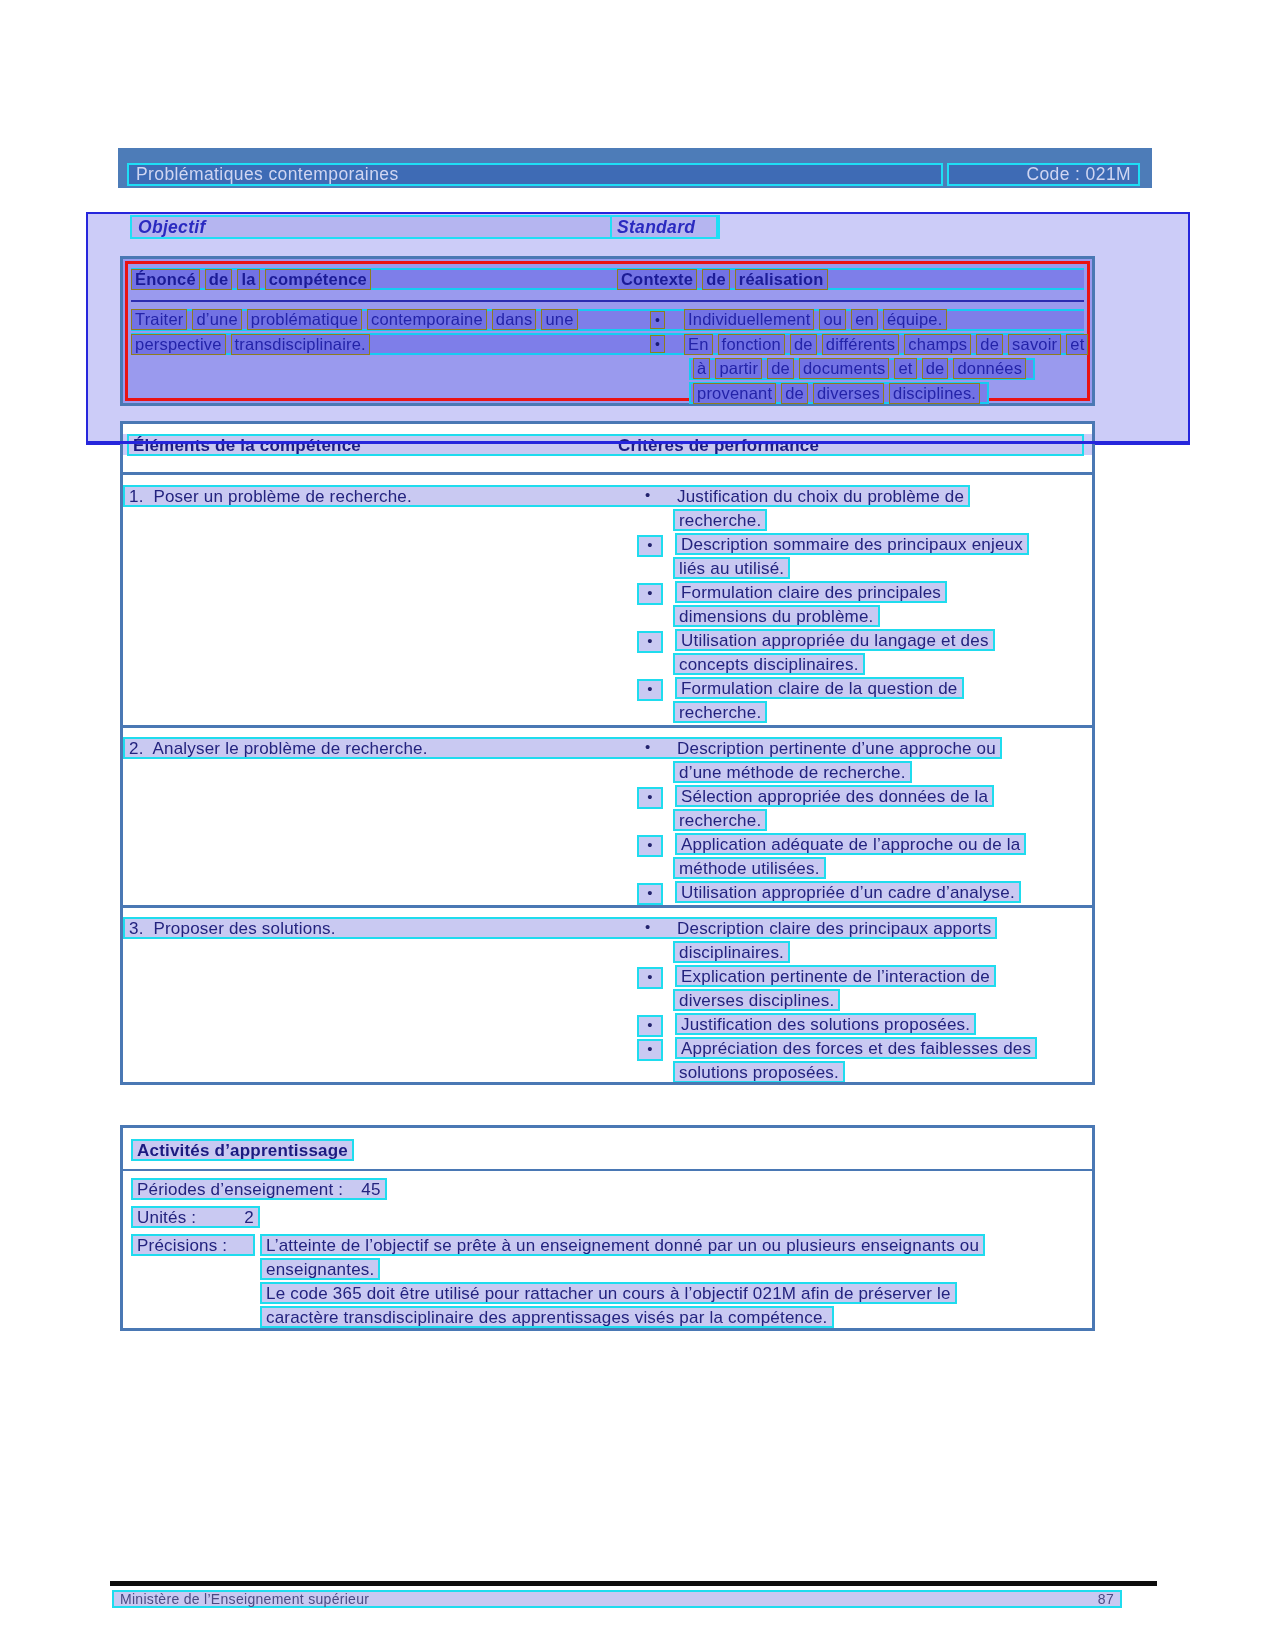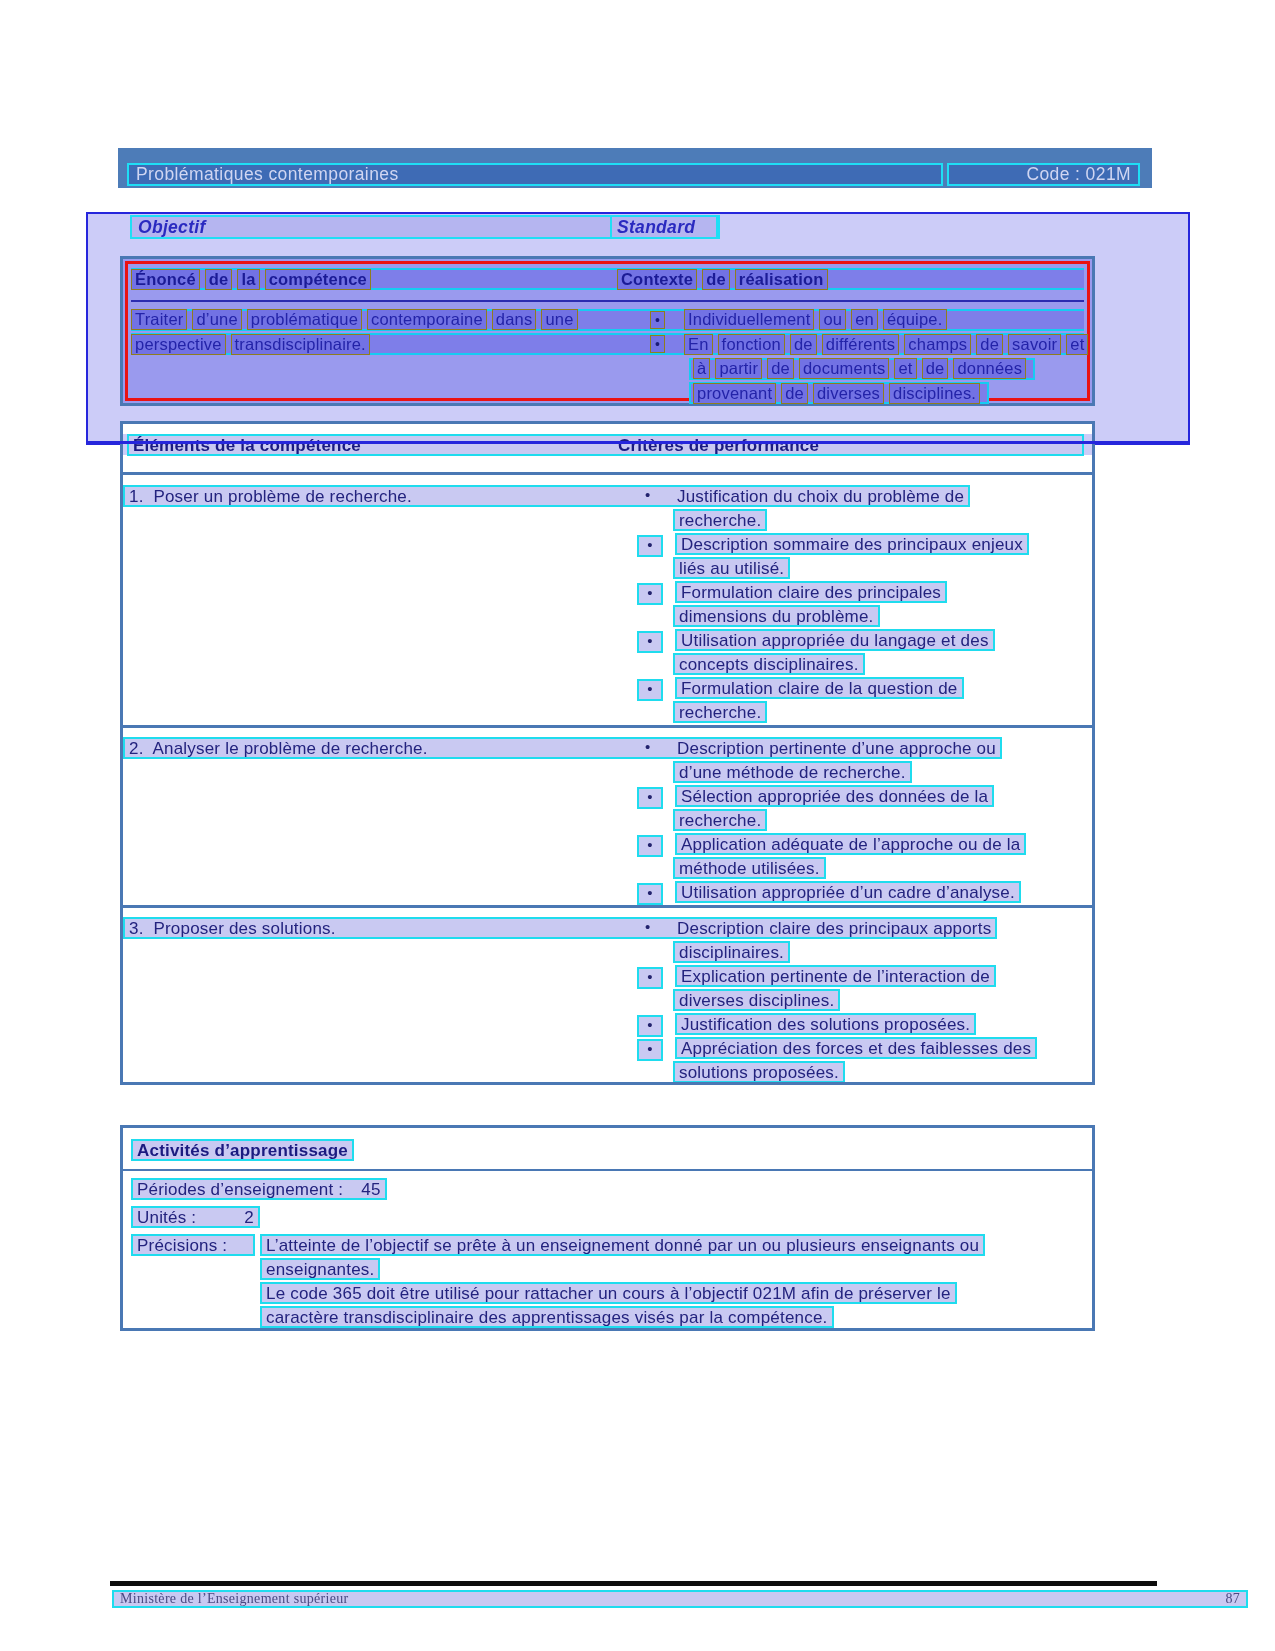--- a/index.html
+++ b/index.html
@@ -86,23 +86,23 @@
   .aline { position:absolute; left:0; height:24px; }
   .gap-periods { display:inline-block; width:18px; }
   .gap-units { display:inline-block; width:48px; }
   .plabel { width:124px; }
   .pfirst { margin-left:5px; }
   .pcont { margin-left:129px; }
 
   
   .footbar { position:absolute; left:110px; top:1581px; width:1047px; height:5px; background:#0d0d0d; }
   .footband {
-    position:absolute; left:112px; top:1590px; width:1136px; height:18px; background:#c9c9f2; border:2px solid #1fdcee;
+    position:absolute; left:112px; top:1590px; width:1010px; height:18px; background:#c9c9f2; border:2px solid #1fdcee;
     display:flex; align-items:center; justify-content:space-between; padding:4px 6px;
-    font-size:14px; color:#4a4a82; letter-spacing:.3px;font-family:Liberation Serif, serif;
+    font-size:14px; color:#4a4a82; letter-spacing:.3px;
   }
 </style>
 </head>
 <body>
 
 <div class="page">
 
   <div class="overlay"></div>
 
   <div class="topbar">

